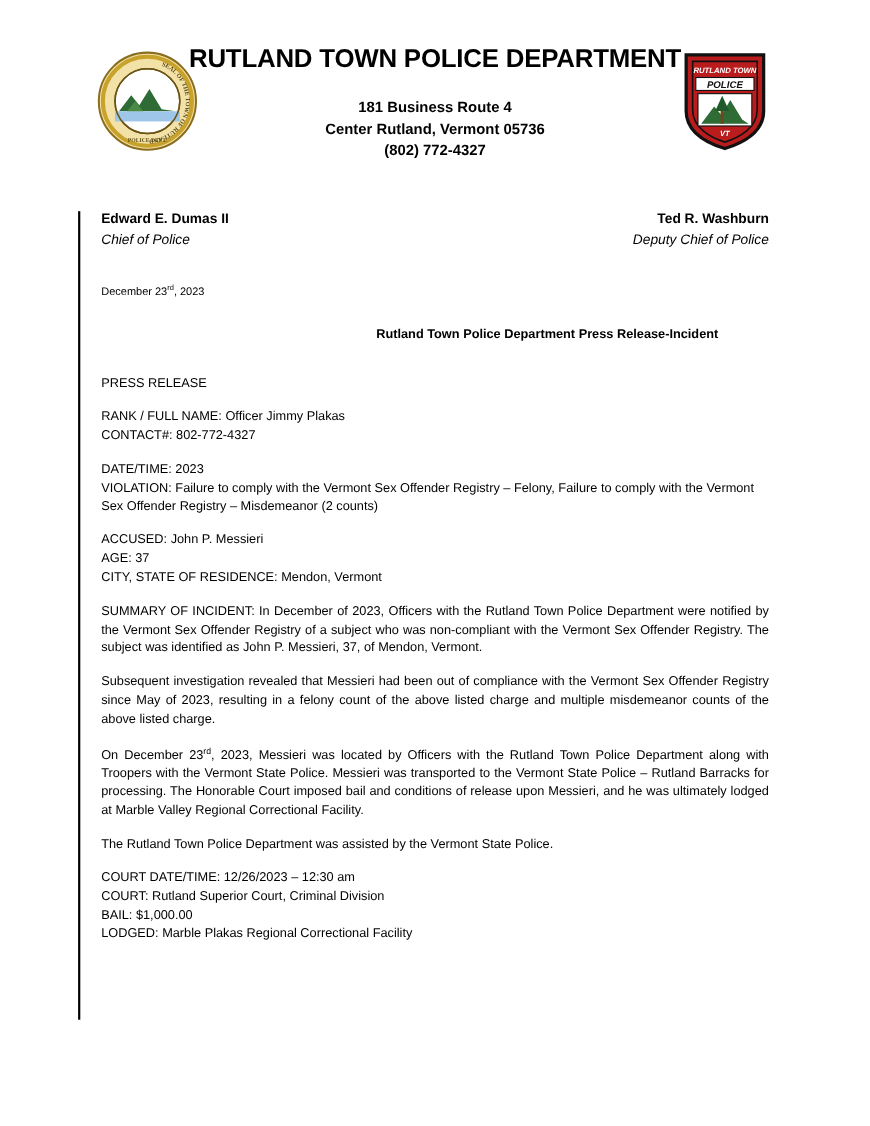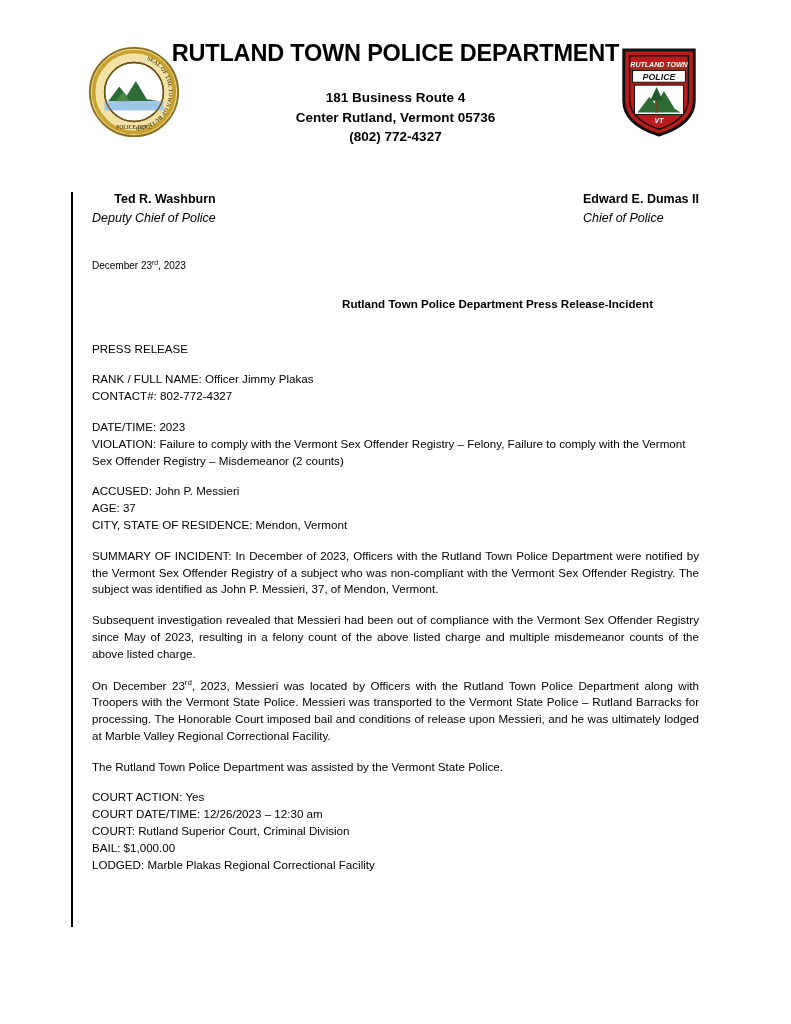--- a/index.html
+++ b/index.html
@@ -163,28 +163,28 @@
       <div class="dept-title">RUTLAND TOWN POLICE DEPARTMENT</div>
       <div class="dept-line">181 Business Route 4</div>
       <div class="dept-line">Center Rutland, Vermont 05736</div>
       <div class="dept-line">(802) 772-4327</div>
     </div>
   </div>
 
   <div class="vrule"></div>
 
   <div class="officers">
+    <div class="officer left">
+      <div class="name">Edward E. Dumas II</div>
+      <div class="role">Chief of Police</div>
+    </div>
     <div class="officer right">
       <div class="name">Ted R. Washburn</div>
       <div class="role">Deputy Chief of Police</div>
     </div>
-    <div class="officer left">
-      <div class="name">Edward E. Dumas II</div>
-      <div class="role">Chief of Police</div>
-    </div>
   </div>
 
   <div class="body-wrap">
 
     <div class="date-line"><span>December 23</span><sup>rd</sup><span>, 2023</span></div>
 
     <div class="doc-subtitle">Rutland Town Police Department Press Release-Incident</div>
 
     <div class="block">
       <p>PRESS RELEASE</p>
@@ -208,21 +208,20 @@
 
     <p class="para">SUMMARY OF INCIDENT: In December of 2023, Officers with the Rutland Town Police Department were notified by the Vermont Sex Offender Registry of a subject who was non-compliant with the Vermont Sex Offender Registry. The subject was identified as John P. Messieri, 37, of Mendon, Vermont.</p>
 
     <p class="para">Subsequent investigation revealed that Messieri had been out of compliance with the Vermont Sex Offender Registry since May of 2023, resulting in a felony count of the above listed charge and multiple misdemeanor counts of the above listed charge.</p>
 
     <p class="para"><span>On December 23</span><sup>rd</sup><span>, 2023, Messieri was located by Officers with the Rutland Town Police Department along with Troopers with the Vermont State Police. Messieri was transported to the Vermont State Police – Rutland Barracks for processing. The Honorable Court imposed bail and conditions of release upon Messieri, and he was ultimately lodged at Marble Valley Regional Correctional Facility.</span></p>
 
     <p class="para">The Rutland Town Police Department was assisted by the Vermont State Police.</p>
 
     <div class="block tight">
-      <p>COURT ACTION: Yes</p>
       <p>COURT DATE/TIME:  12/26/2023 – 12:30 am</p>
       <p>COURT: Rutland Superior Court, Criminal Division</p>
       <p>BAIL: $1,000.00</p>
       <p>LODGED: Marble Plakas Regional Correctional Facility</p>
     </div>
 
   </div>
 </div>
 
 </body></html>

